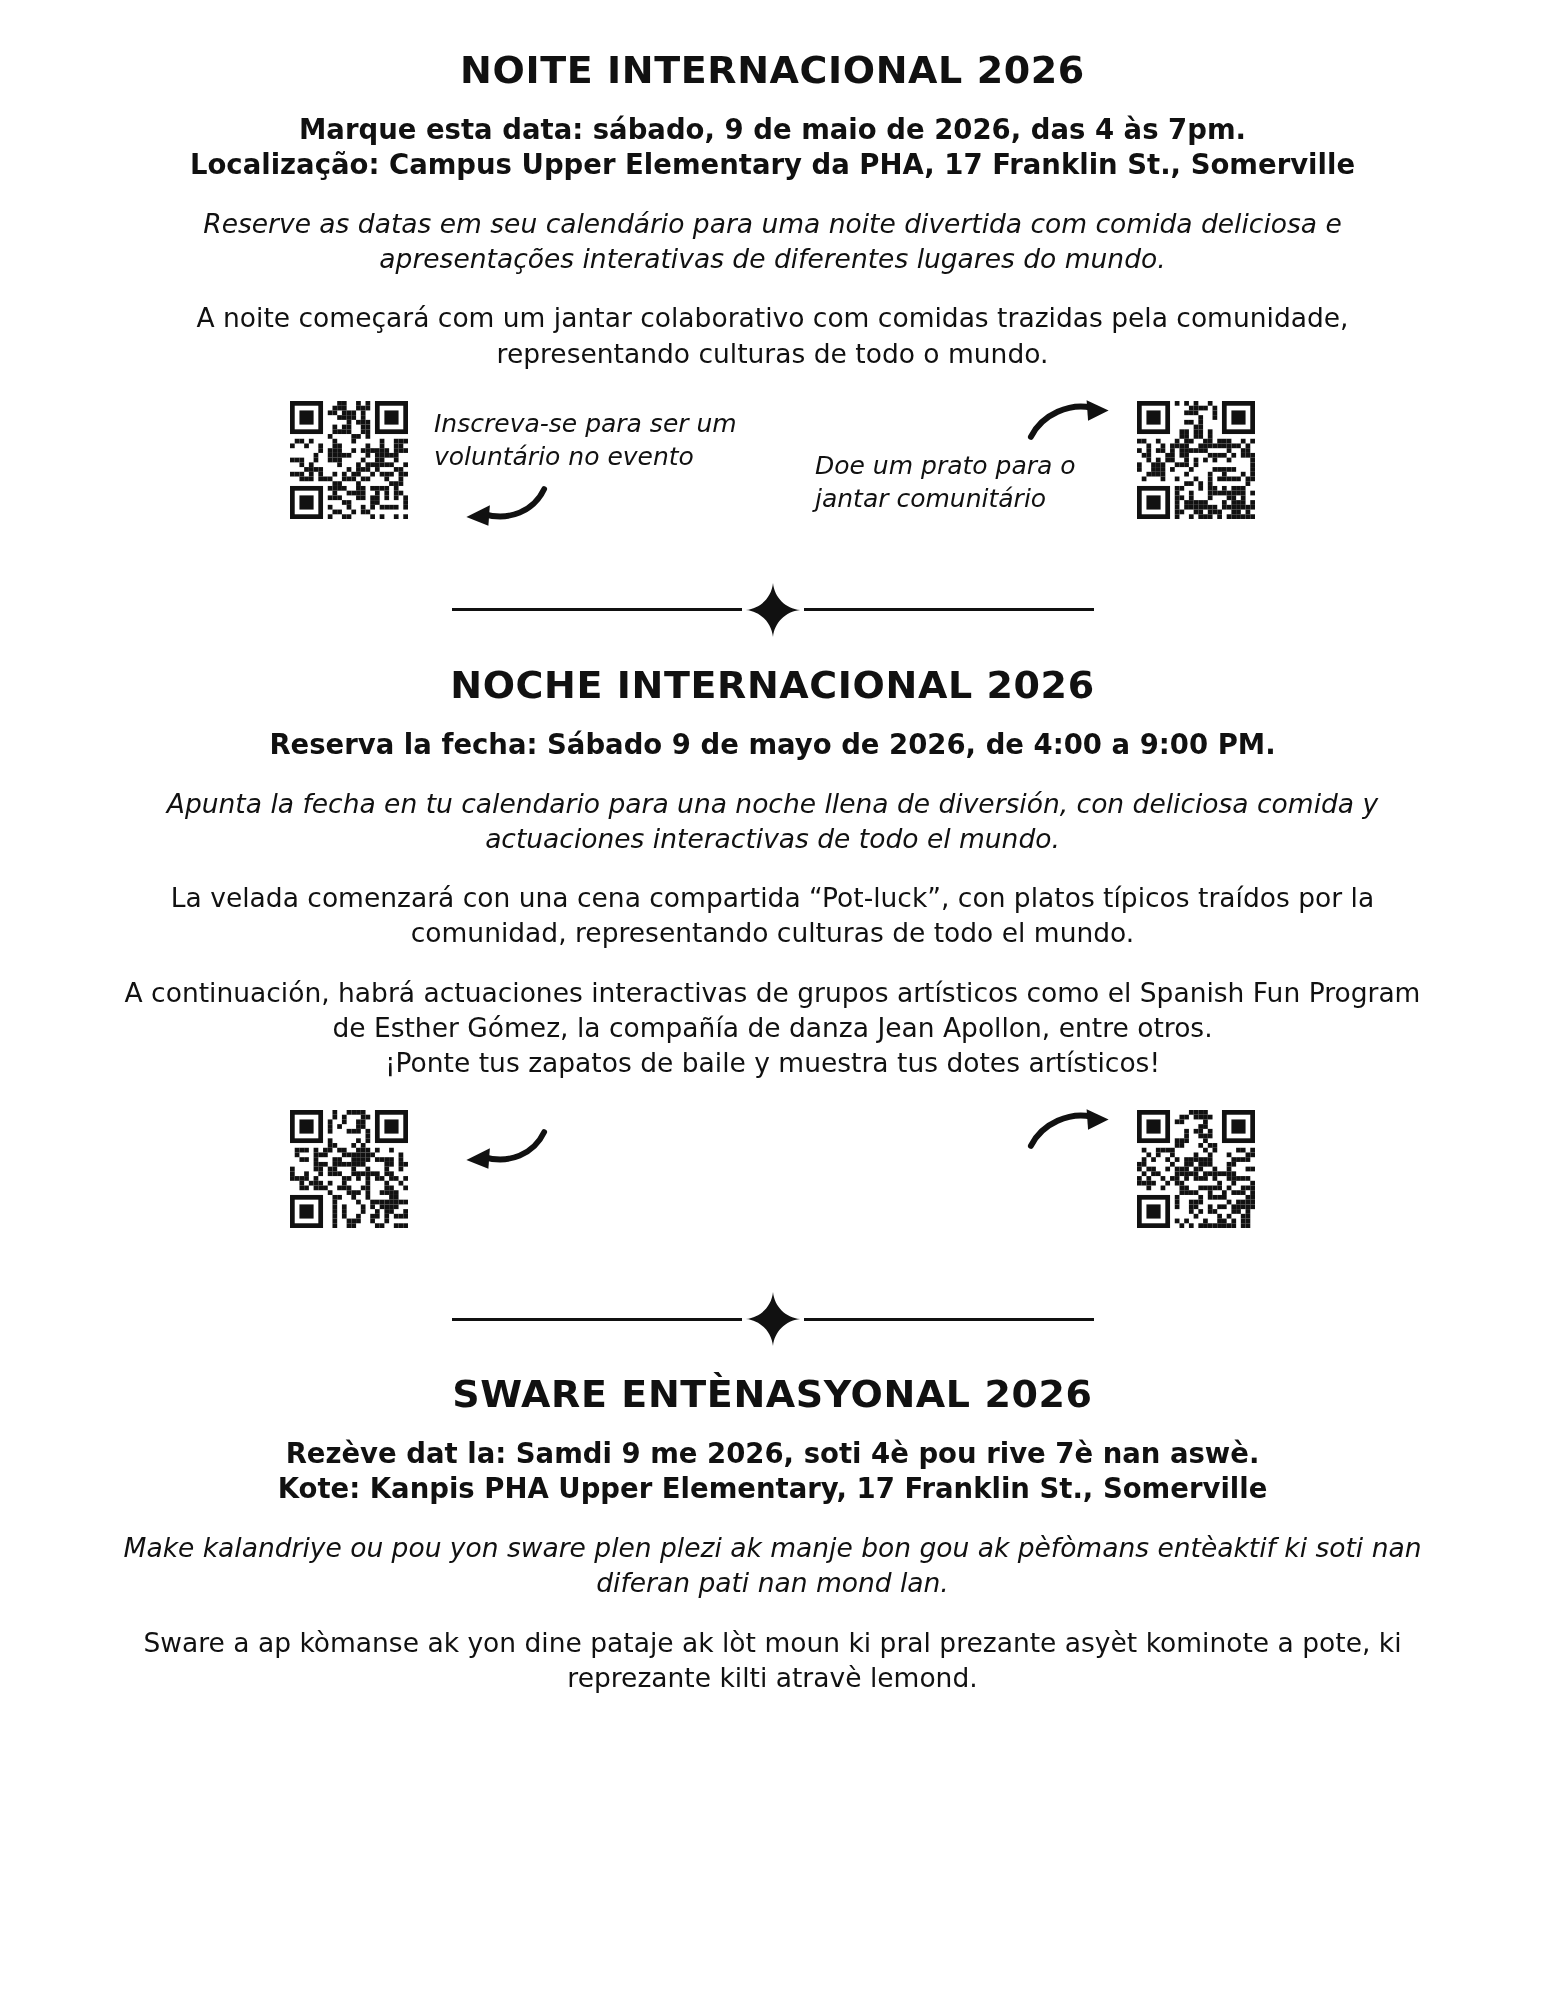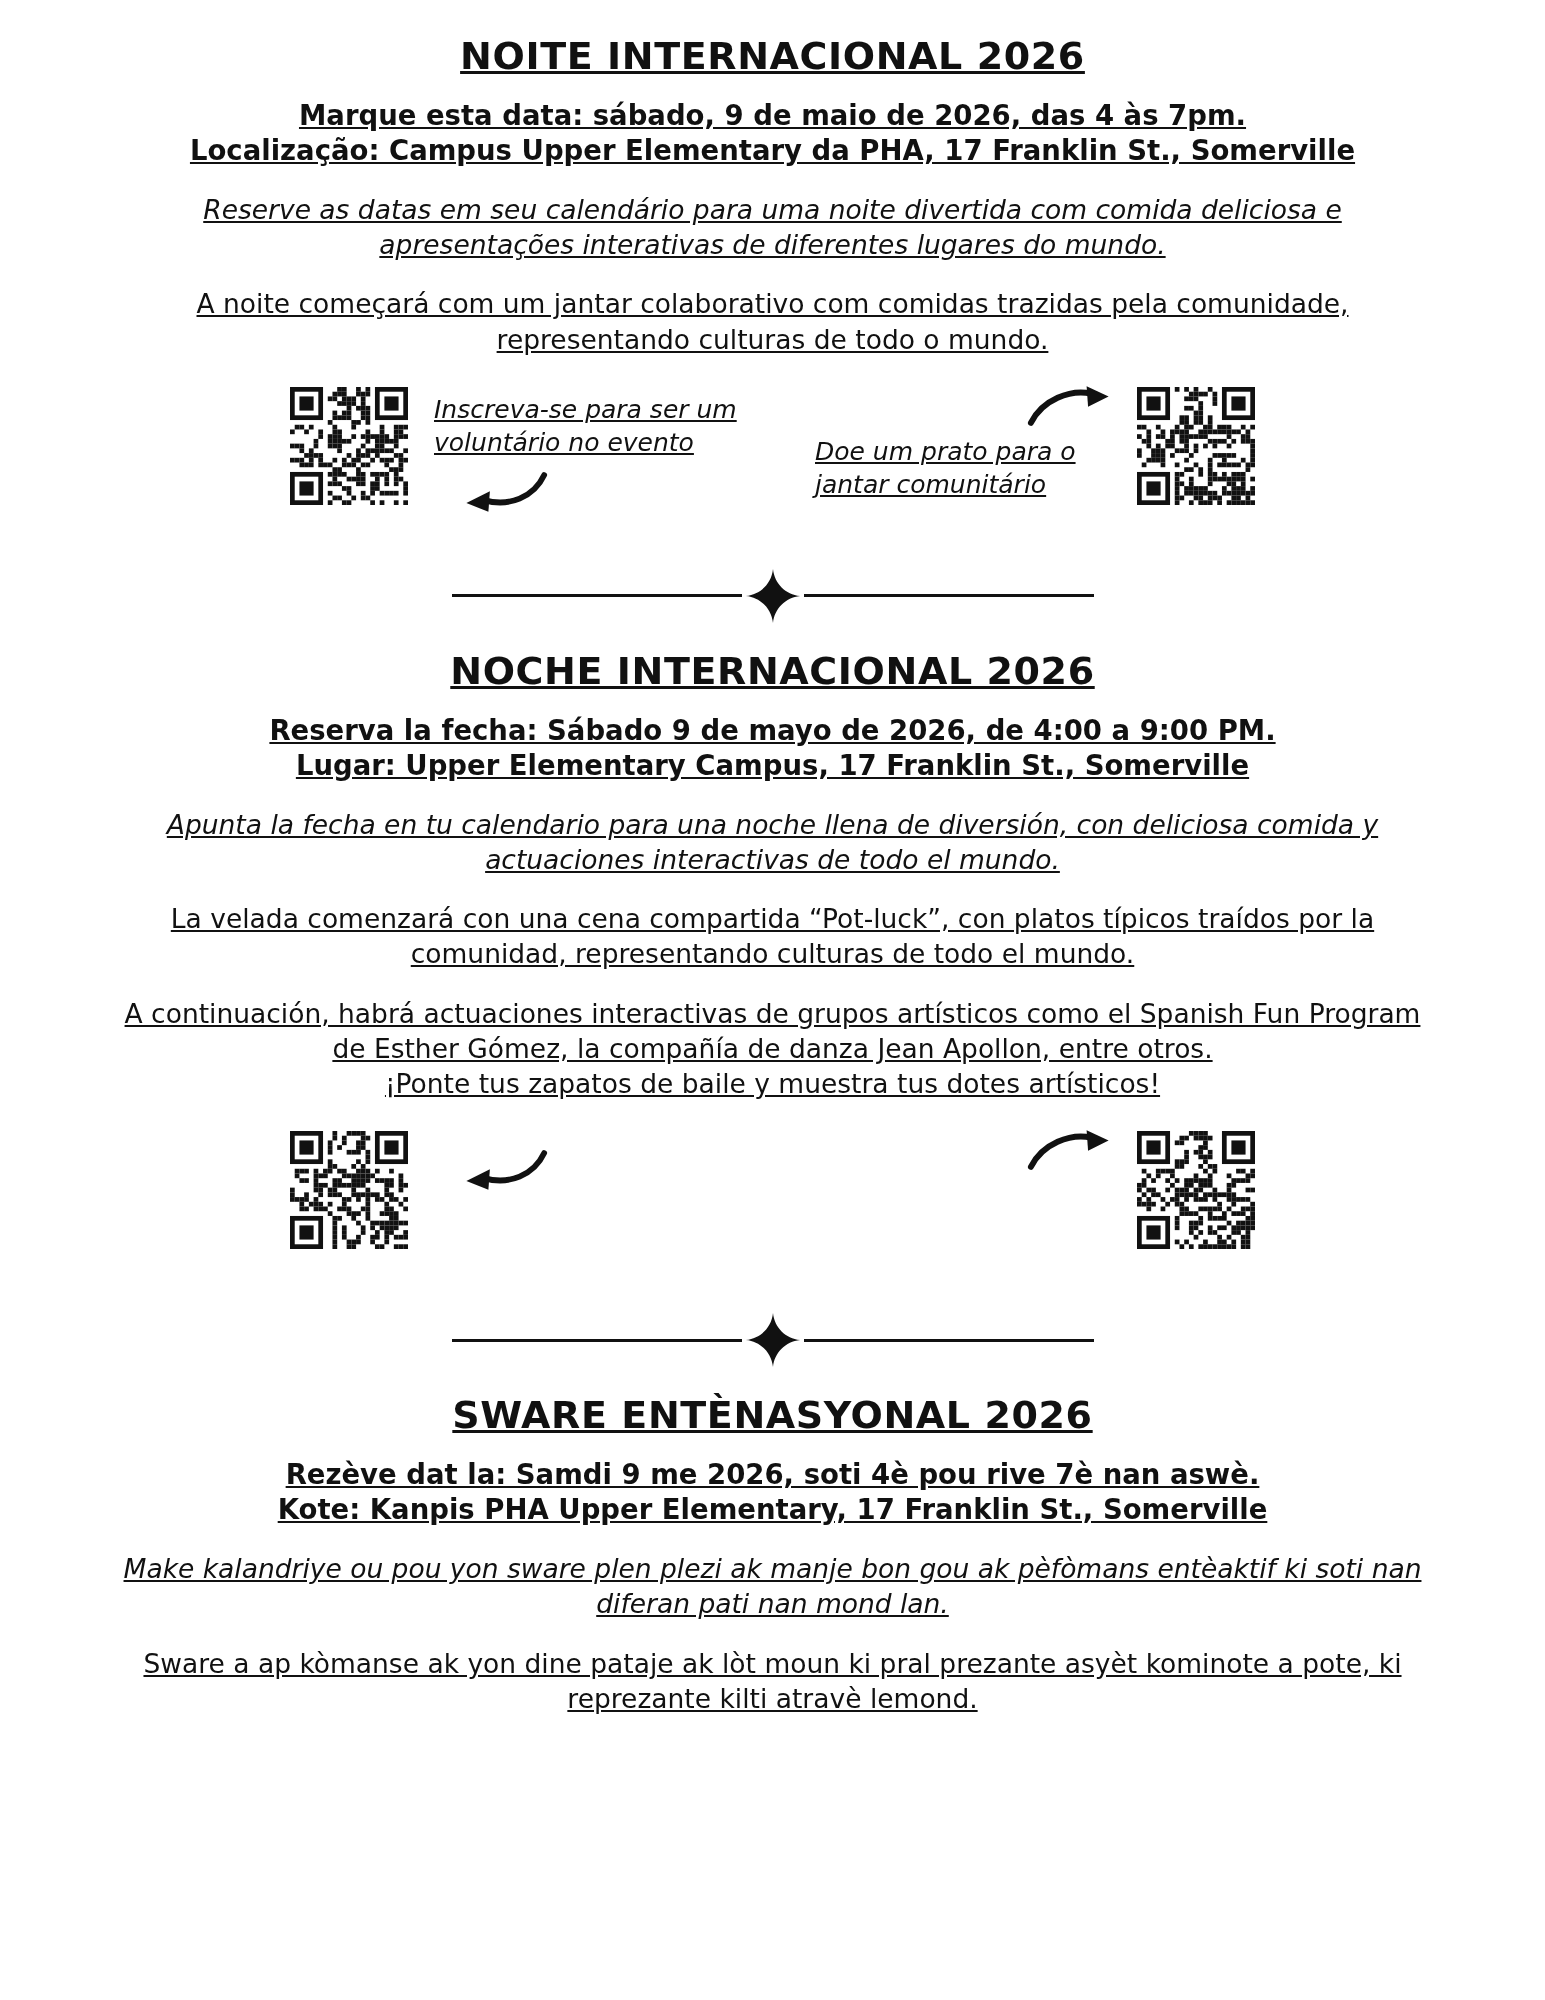--- a/index.html
+++ b/index.html
@@ -3,21 +3,21 @@
 <meta charset="utf-8">
 <style>
   * { margin:0; padding:0; box-sizing:border-box; }
   html,body { background:#ffffff; }
   body {
     width:1545px; height:2000px;
     font-family:"DejaVu Sans", sans-serif;
     color:#111111;
     overflow:hidden;
   }
-  .page { width:100%; height:100%; padding-top:34px;text-decoration:underline; }
+  .page { width:100%; height:100%; padding-top:48px; }
   section { text-align:center; }
   .title {
     font-size:38px; font-weight:800; letter-spacing:.6px;
     margin-bottom:20px;
   }
   .subhead p { font-size:27.5px; font-weight:700; line-height:1.27; }
   .para, .intro {
     font-size:26.5px; line-height:1.33;
     max-width:1330px; margin:24px auto 0;
   }
@@ -541,21 +541,20 @@
     <svg class="star-icon" viewBox="0 0 60 60">
       <path d="M30 2 C31.5 17 43 28.5 58 30 C43 31.5 31.5 43 30 58 C28.5 43 17 31.5 2 30 C17 28.5 28.5 17 30 2 Z" fill="#111"></path>
     </svg>
     <span class="line"></span>
   </div>
 
   <section>
     <h1 class="title">NOCHE INTERNACIONAL 2026</h1>
     <div class="subhead">
       <p>Reserva la fecha: Sábado 9 de mayo de 2026, de 4:00 a 9:00 PM.</p>
-      <p>Lugar: Upper Elementary Campus, 17 Franklin St., Somerville</p>
     </div>
     <p class="intro italic">Apunta la fecha en tu calendario para una noche llena de diversión, con deliciosa comida y actuaciones interactivas de todo el mundo.</p>
     <p class="para">La velada comenzará con una cena compartida “Pot-luck”, con platos típicos traídos por la comunidad, representando culturas de todo el mundo.</p>
     <div class="para">
       <p>A continuación, habrá actuaciones interactivas de grupos artísticos como el Spanish Fun Program de Esther Gómez, la compañía de danza Jean Apollon, entre otros.</p>
       <p class="cta">¡Ponte tus zapatos de baile y muestra tus dotes artísticos!</p>
     </div>
     <div class="qr-row">
       <div class="qr-group qr-left">
         <div class="qr">

